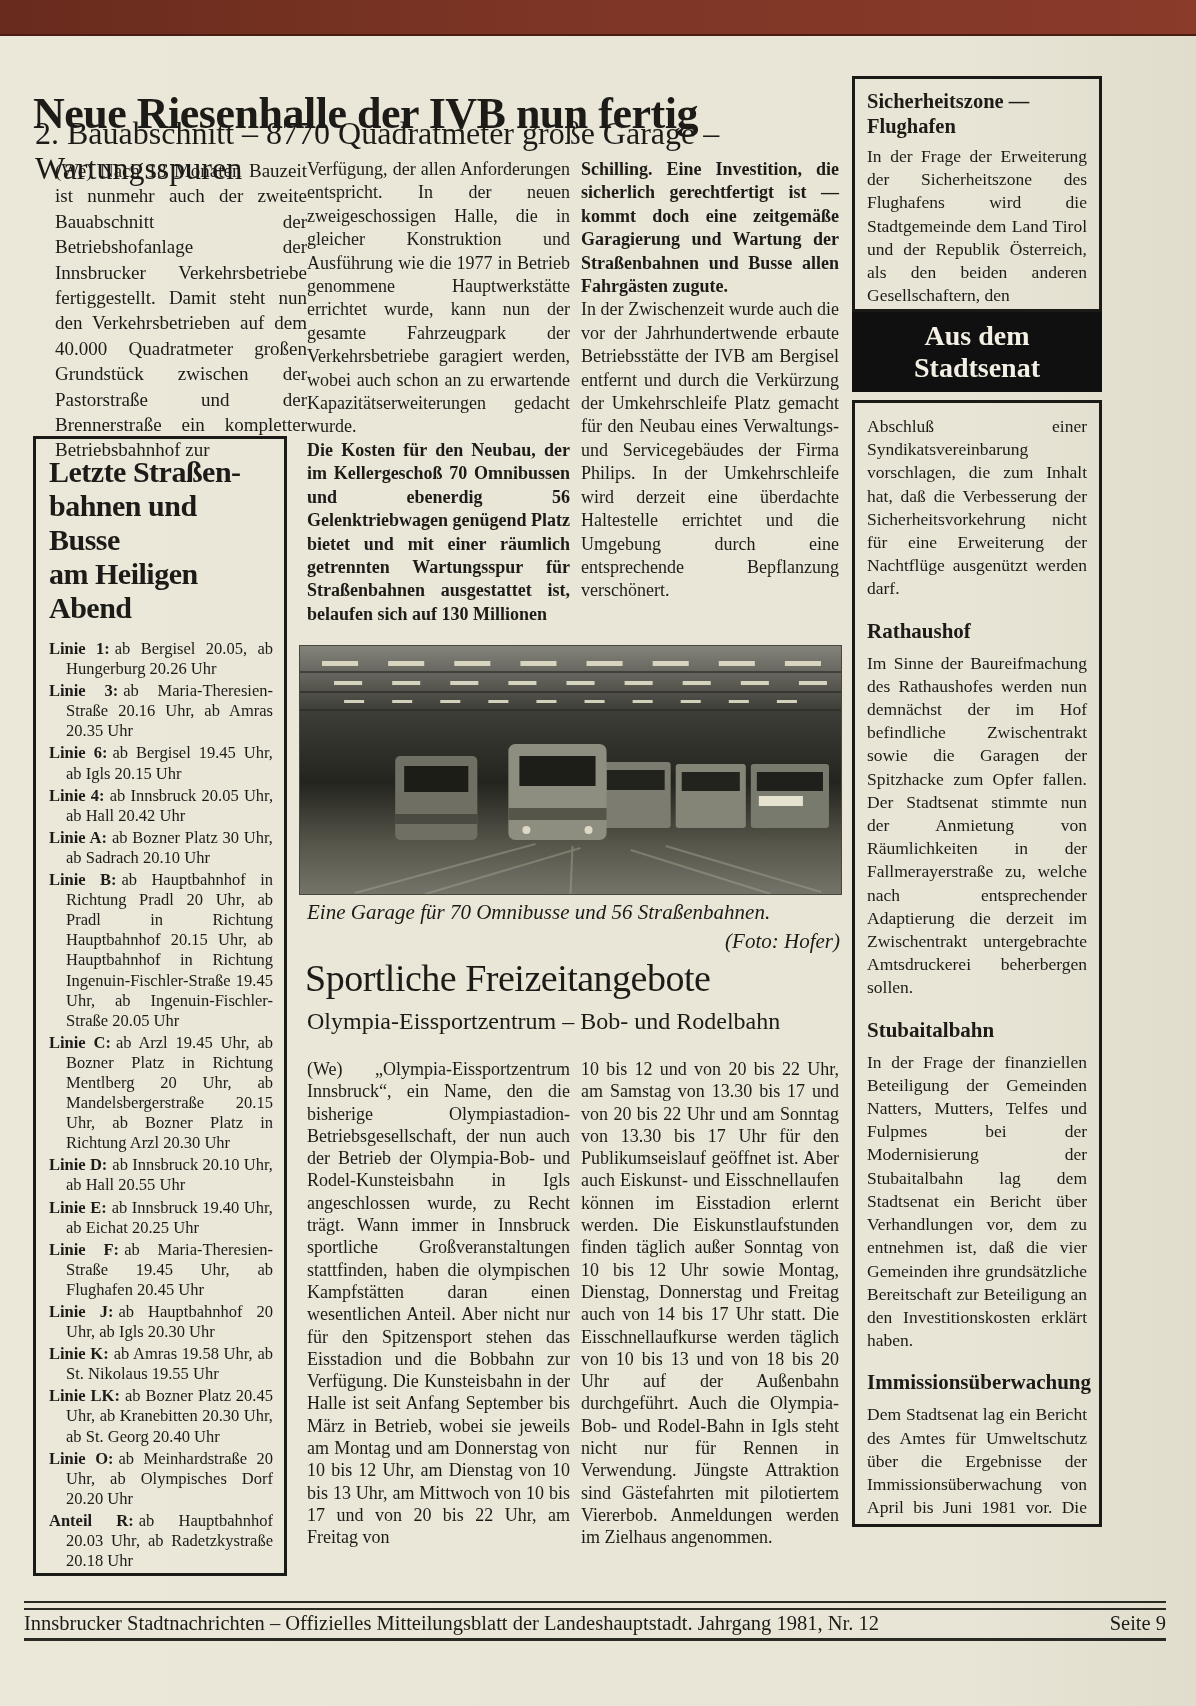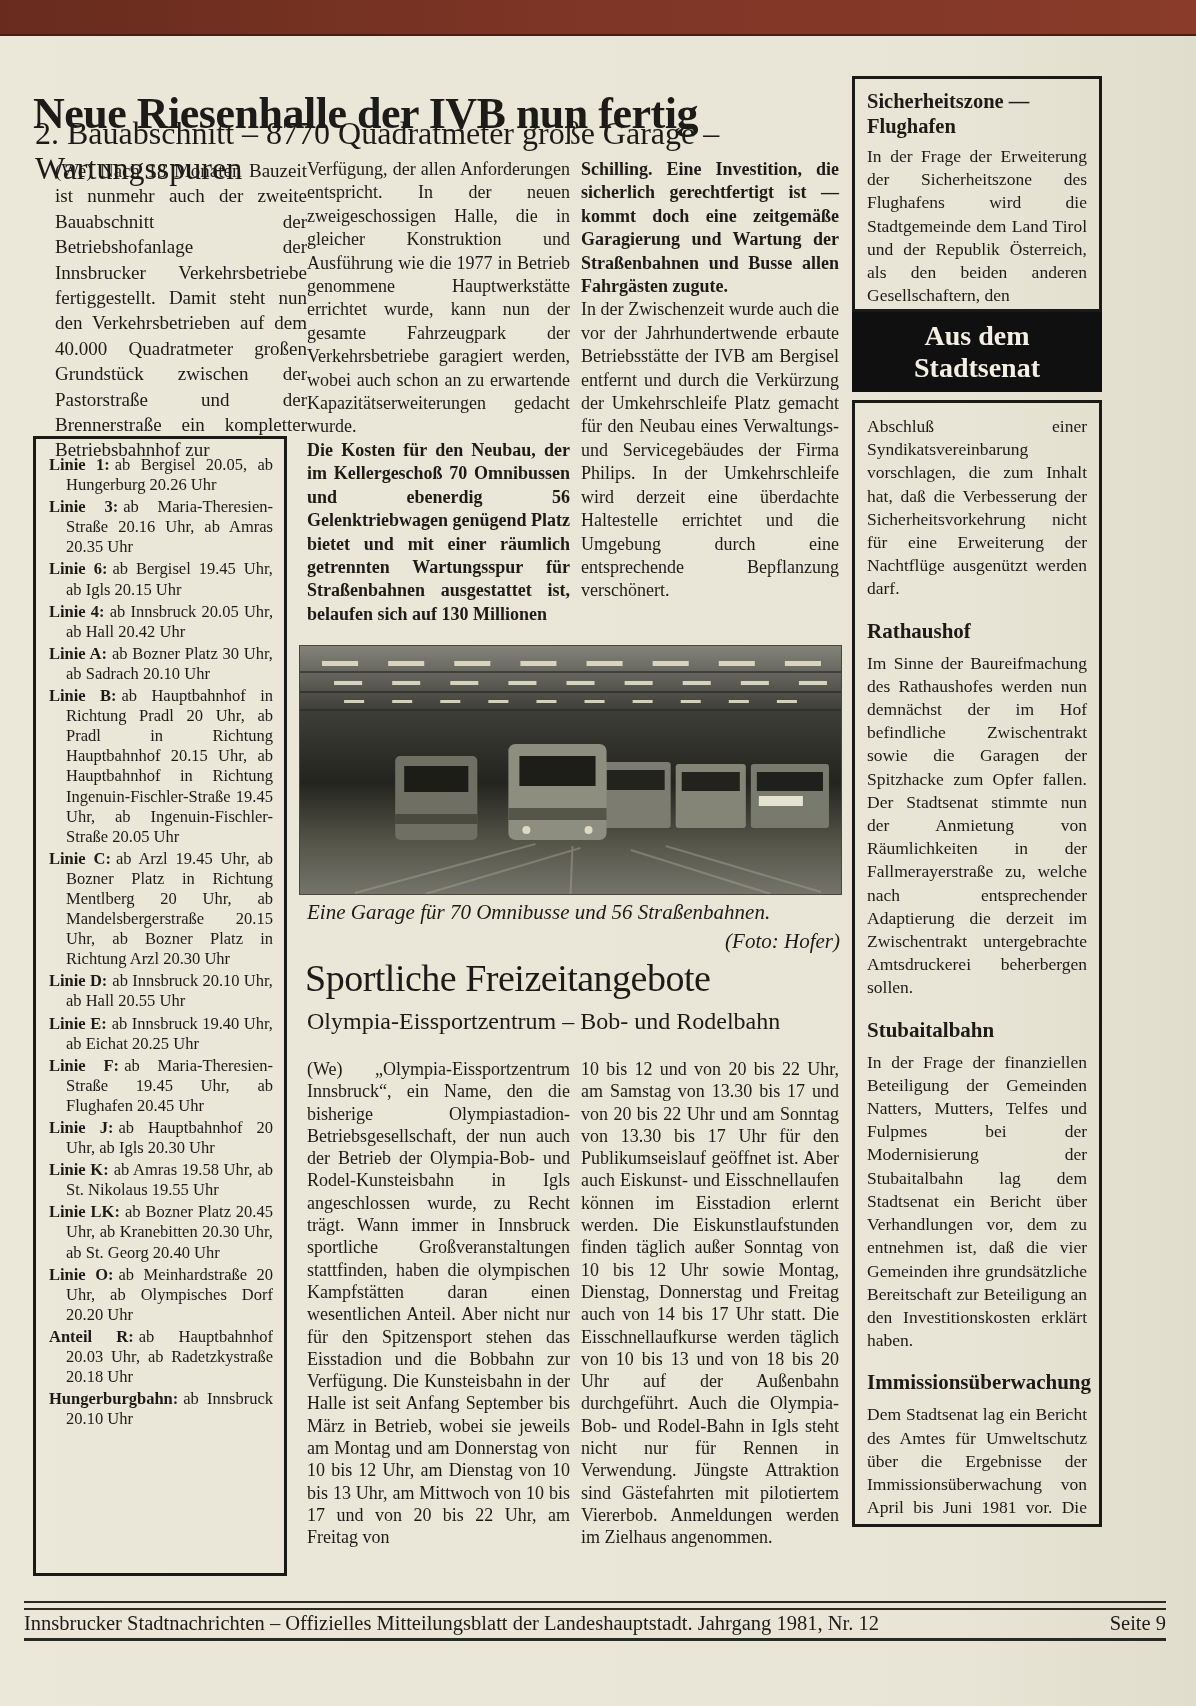--- a/index.html
+++ b/index.html
@@ -82,20 +82,25 @@
   <div class="abs col2 bodytext">
     <p>Verfügung, der allen Anforderungen entspricht. In der neuen zweigeschossigen Halle, die in gleicher Konstruktion und Ausführung wie die 1977 in Betrieb genommene Hauptwerkstätte errichtet wurde, kann nun der gesamte Fahrzeugpark der Verkehrsbetriebe garagiert werden, wobei auch schon an zu erwartende Kapazitätserweiterungen gedacht wurde.</p>
     <p class="bold">Die Kosten für den Neubau, der im Kellergeschoß 70 Omnibussen und ebenerdig 56 Gelenktriebwagen genügend Platz bietet und mit einer räumlich getrennten Wartungsspur für Straßenbahnen ausgestattet ist, belaufen sich auf 130 Millionen</p>
   </div>
   <div class="abs col3 bodytext">
     <p class="bold">Schilling. Eine Investition, die sicherlich gerechtfertigt ist — kommt doch eine zeitgemäße Garagierung und Wartung der Straßenbahnen und Busse allen Fahrgästen zugute.</p>
     <p>In der Zwischenzeit wurde auch die vor der Jahrhundertwende erbaute Betriebsstätte der IVB am Bergisel entfernt und durch die Verkürzung der Umkehrschleife Platz gemacht für den Neubau eines Verwaltungs- und Servicegebäudes der Firma Philips. In der Umkehrschleife wird derzeit eine überdachte Haltestelle errichtet und die Umgebung durch eine entsprechende Bepflanzung verschönert.</p>
   </div>
 
   <div class="abs trambox">
+    <div class="trambox-title">
+      <div>Letzte Straßen-</div>
+      <div>bahnen und Busse</div>
+      <div>am Heiligen Abend</div>
+    </div>
     <ul class="sched">
       <li><span class="sched-label">Linie 1:</span><span>ab Bergisel 20.05, ab Hungerburg 20.26 Uhr</span></li>
       <li><span class="sched-label">Linie 3:</span><span>ab Maria-Theresien-Straße 20.16 Uhr, ab Amras 20.35 Uhr</span></li>
       <li><span class="sched-label">Linie 6:</span><span>ab Bergisel 19.45 Uhr, ab Igls 20.15 Uhr</span></li>
       <li><span class="sched-label">Linie 4:</span><span>ab Innsbruck 20.05 Uhr, ab Hall 20.42 Uhr</span></li>
       <li><span class="sched-label">Linie A:</span><span>ab Bozner Platz 30 Uhr, ab Sadrach 20.10 Uhr</span></li>
       <li><span class="sched-label">Linie B:</span><span>ab Hauptbahnhof in Richtung Pradl 20 Uhr, ab Pradl in Richtung Hauptbahnhof 20.15 Uhr, ab Hauptbahnhof in Richtung Ingenuin-Fischler-Straße 19.45 Uhr, ab Ingenuin-Fischler-Straße 20.05 Uhr</span></li>
       <li><span class="sched-label">Linie C:</span><span>ab Arzl 19.45 Uhr, ab Bozner Platz in Richtung Mentlberg 20 Uhr, ab Mandelsbergerstraße 20.15 Uhr, ab Bozner Platz in Richtung Arzl 20.30 Uhr</span></li>
       <li><span class="sched-label">Linie D:</span><span>ab Innsbruck 20.10 Uhr, ab Hall 20.55 Uhr</span></li>
       <li><span class="sched-label">Linie E:</span><span>ab Innsbruck 19.40 Uhr, ab Eichat 20.25 Uhr</span></li>

